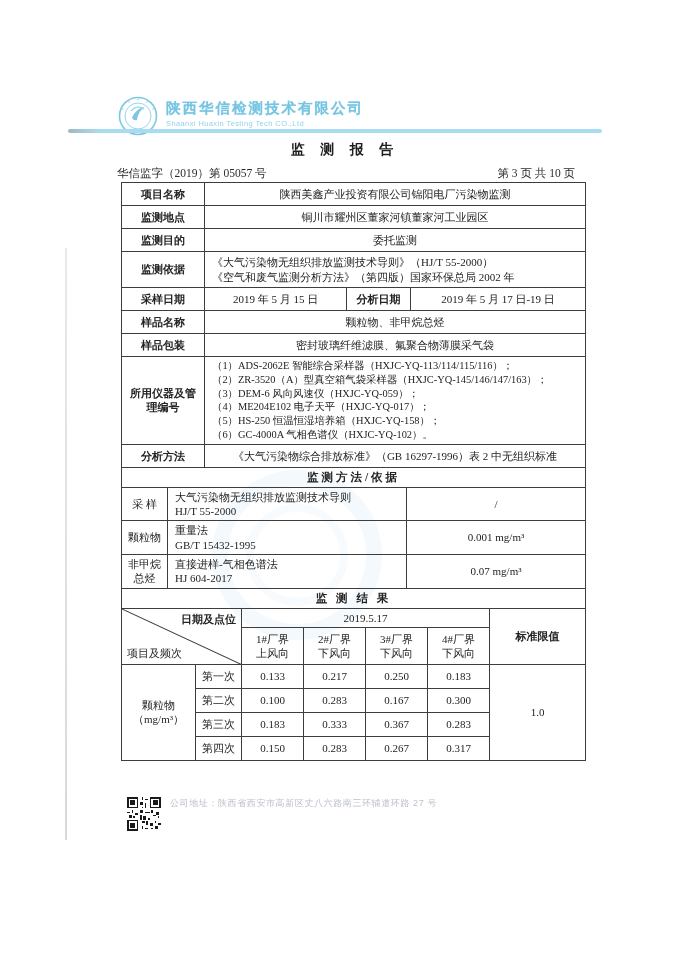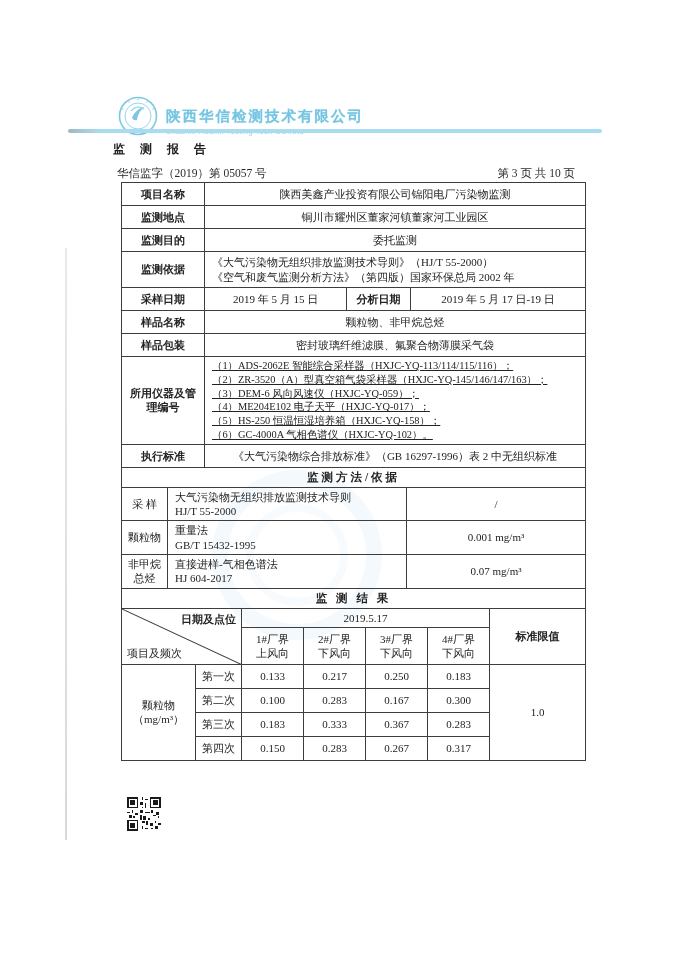--- a/index.html
+++ b/index.html
@@ -12,34 +12,34 @@
     overflow:hidden;
   }
   .paper-edge {
     position:absolute; left:65px; top:248px; width:2px; height:592px;
     background:linear-gradient(#e3e3e3,#cfcfcf); opacity:.8;
   }
   
   .logo {
     position:absolute; left:118px; top:96px; width:40px; height:40px;
   }
-  .company-block { position:absolute; left:166px; top:99px; font-family:"Liberation Sans",sans-serif;margin-top:8px; }
+  .company-block { position:absolute; left:166px; top:99px; font-family:"Liberation Sans",sans-serif; }
   .company-cn {
     font-size:14.5px; font-weight:bold; color:#74c4e2; letter-spacing:2px;
     text-shadow:0 0 1px rgba(116,196,226,.5);
   }
   .company-en { font-size:7.5px; color:#93d2ea; margin-top:1px; letter-spacing:.4px; }
   .blue-rule {
     position:absolute; left:68px; top:129px; width:534px; height:4px;
     background:linear-gradient(90deg,#9fb9c2 0%, #aadcef 6%, #aadcef 100%);
     border-radius:2px;
   }
   .report-title {
     position:absolute; left:113px; top:141px; width:464px;
-    font-size:12px; font-weight:bold; color:#1e1e1e;
+    text-align:center; font-size:14px; font-weight:bold; color:#1e1e1e;
     letter-spacing:6px;
   }
   .doc-line { position:absolute; left:113px; top:166px; width:464px; font-size:11.5px; }
   .doc-number { position:absolute; left:4px; top:0; }
   .page-indicator { position:absolute; right:2px; top:0; }
   
   .watermark {
     position:absolute; left:212px; top:470px; width:170px; height:170px;
     border-radius:50%; border:16px solid rgba(140,200,232,.10);
     pointer-events:none;
@@ -54,21 +54,21 @@
   table + table { margin-top:-1px; }
   td {
     border:1px solid #3d3d3d; text-align:center; vertical-align:middle;
     font-size:11px; line-height:1.3; padding:2px 4px; word-break:break-all;
     color:#232323;
   }
   td.lbl { font-weight:bold; }
   td.left { text-align:left; padding-left:7px; }
   td.sec { font-weight:bold; letter-spacing:3px; font-size:11.5px; }
   .lines div { text-align:left; }
-  .inst { font-size:10.4px; line-height:13.8px;text-decoration:underline; }
+  .inst { font-size:10.4px; line-height:13.8px; }
   
   .corner-cell { position:relative; padding:0; }
   .corner-cell svg { position:absolute; left:0; top:0; width:100%; height:100%; }
   .corner-top { position:absolute; top:3px; right:5px; font-weight:bold; }
   .corner-bottom { position:absolute; bottom:4px; left:5px; font-weight:normal; }
   
   .qr { position:absolute; left:127px; top:797px; width:34px; height:34px; }
   .footer-text {
     position:absolute; left:170px; top:796px; font-size:9px; line-height:14px;
     color:#bcc1c9; letter-spacing:.6px; filter:blur(.3px);
@@ -159,21 +159,21 @@
       <td colspan="3" class="left lines inst">
         <div>（1）ADS-2062E 智能综合采样器（HXJC-YQ-113/114/115/116）；</div>
         <div>（2）ZR-3520（A）型真空箱气袋采样器（HXJC-YQ-145/146/147/163）；</div>
         <div>（3）DEM-6 风向风速仪（HXJC-YQ-059）；</div>
         <div>（4）ME204E102 电子天平（HXJC-YQ-017）；</div>
         <div>（5）HS-250 恒温恒湿培养箱（HXJC-YQ-158）；</div>
         <div>（6）GC-4000A 气相色谱仪（HXJC-YQ-102）。</div>
       </td>
     </tr>
     <tr style="height:23px">
-      <td class="lbl">执行标准</td>
+      <td class="lbl">分析方法</td>
       <td colspan="3">《大气污染物综合排放标准》（GB 16297-1996）表 2 中无组织标准</td>
     </tr>
   </tbody>
     </table>
 
   <table>
     <colgroup>
         <col style="width:46px">
         <col style="width:239px">
         <col style="width:179px">
@@ -327,13 +327,14 @@
       <rect x="17" y="15" width="1" height="1"></rect>
         <rect x="19" y="16" width="2" height="1"></rect>
         <rect x="9" y="18" width="1" height="2"></rect>
       <rect x="11" y="19" width="2" height="1"></rect>
         <rect x="15" y="19" width="1" height="1"></rect>
         <rect x="17" y="18" width="2" height="2"></rect>
     </g>
   </svg>
 </div>
 <div class="footer-text">
+  <div>公司地址：陕西省西安市高新区丈八六路南三环辅道环路 27 号</div>
 </div>
 
 </body></html>

